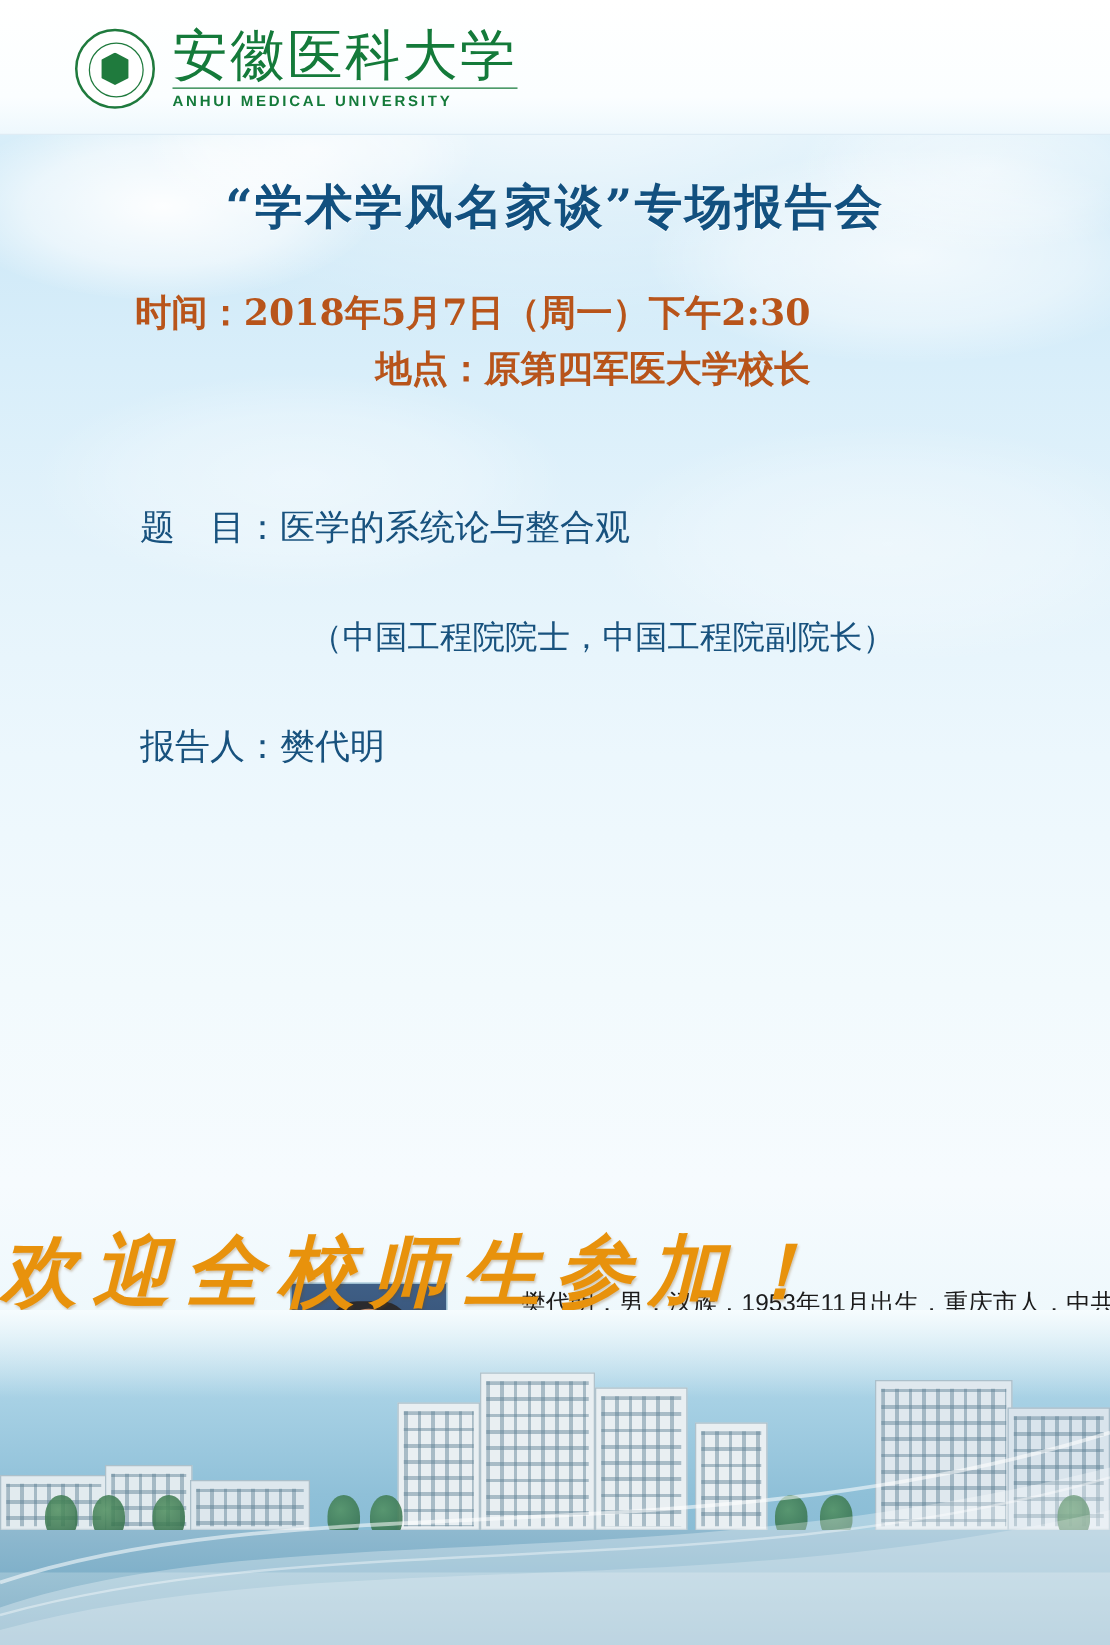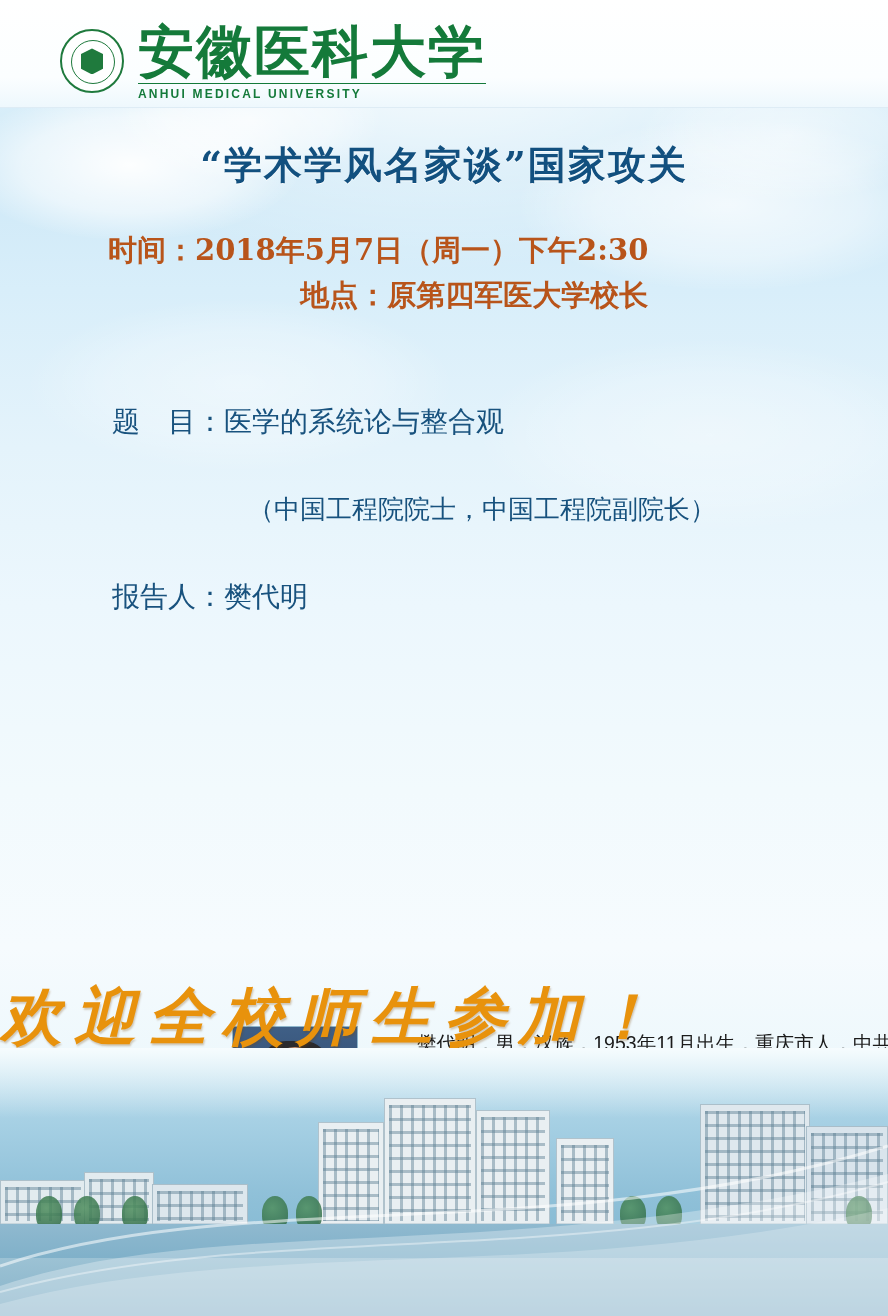--- a/index.html
+++ b/index.html
@@ -78,22 +78,22 @@
   .logo-seal::after {
     content: "";
     position: absolute; left: 50%; top: 50%;
     width: 22px; height: 26px; margin: -13px 0 0 -11px;
     background: #1f7a3d;
     clip-path: polygon(50% 0%, 100% 22%, 100% 78%, 50% 100%, 0% 78%, 0% 22%);
   }
   .logo-text { display: flex; flex-direction: column; gap: 2px; }
   .logo-cn {
     font-family: "DejaVu Serif", "Liberation Serif", serif;
-    font-weight: 700;
-    font-size: 56px;
+    font-weight: 400;
+    font-size: 44px;
     letter-spacing: 2px;
     color: #147a3a;
     line-height: 1.05;
     white-space: nowrap;
   }
   .logo-en {
     font-size: 12px;
     letter-spacing: 2.2px;
     color: #147a3a;
     font-weight: 700;
@@ -295,21 +295,21 @@
   <div class="header-band">
     <div class="logo-wrap">
       <div class="logo-seal"></div>
       <div class="logo-text">
         <div class="logo-cn">安徽医科大学</div>
         <div class="logo-en">ANHUI MEDICAL UNIVERSITY</div>
       </div>
     </div>
   </div>
 
-  <div class="main-title">“学术学风名家谈”国家攻关</div>
+  <div class="main-title">“学术学风名家谈”专场报告会</div>
 
   <div class="meta">
     <div>时间：2018年5月7日（周一）下午2:30</div>
     <div>地点：原第四军医大学校长</div>
   </div>
 
   <div class="subject">
     <div class="row">题　目：医学的系统论与整合观</div>
     <div class="row credentials">（中国工程院院士，中国工程院副院长）</div>
     <div class="row">报告人：樊代明</div>

